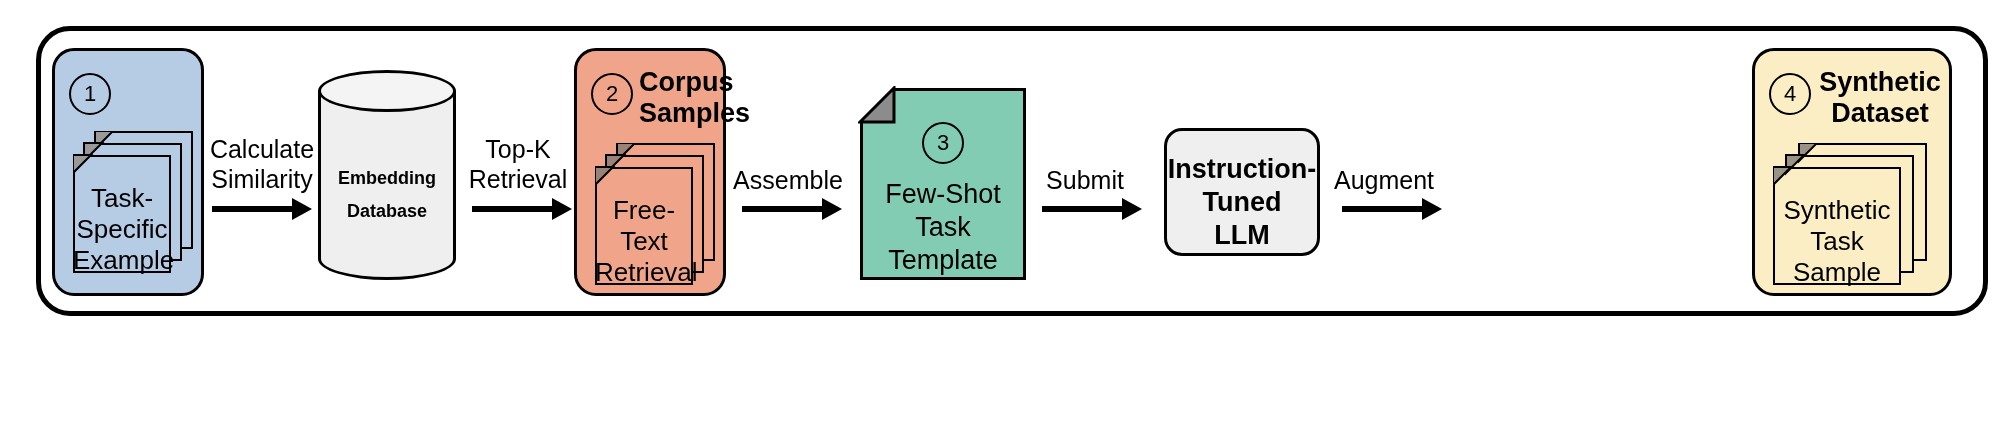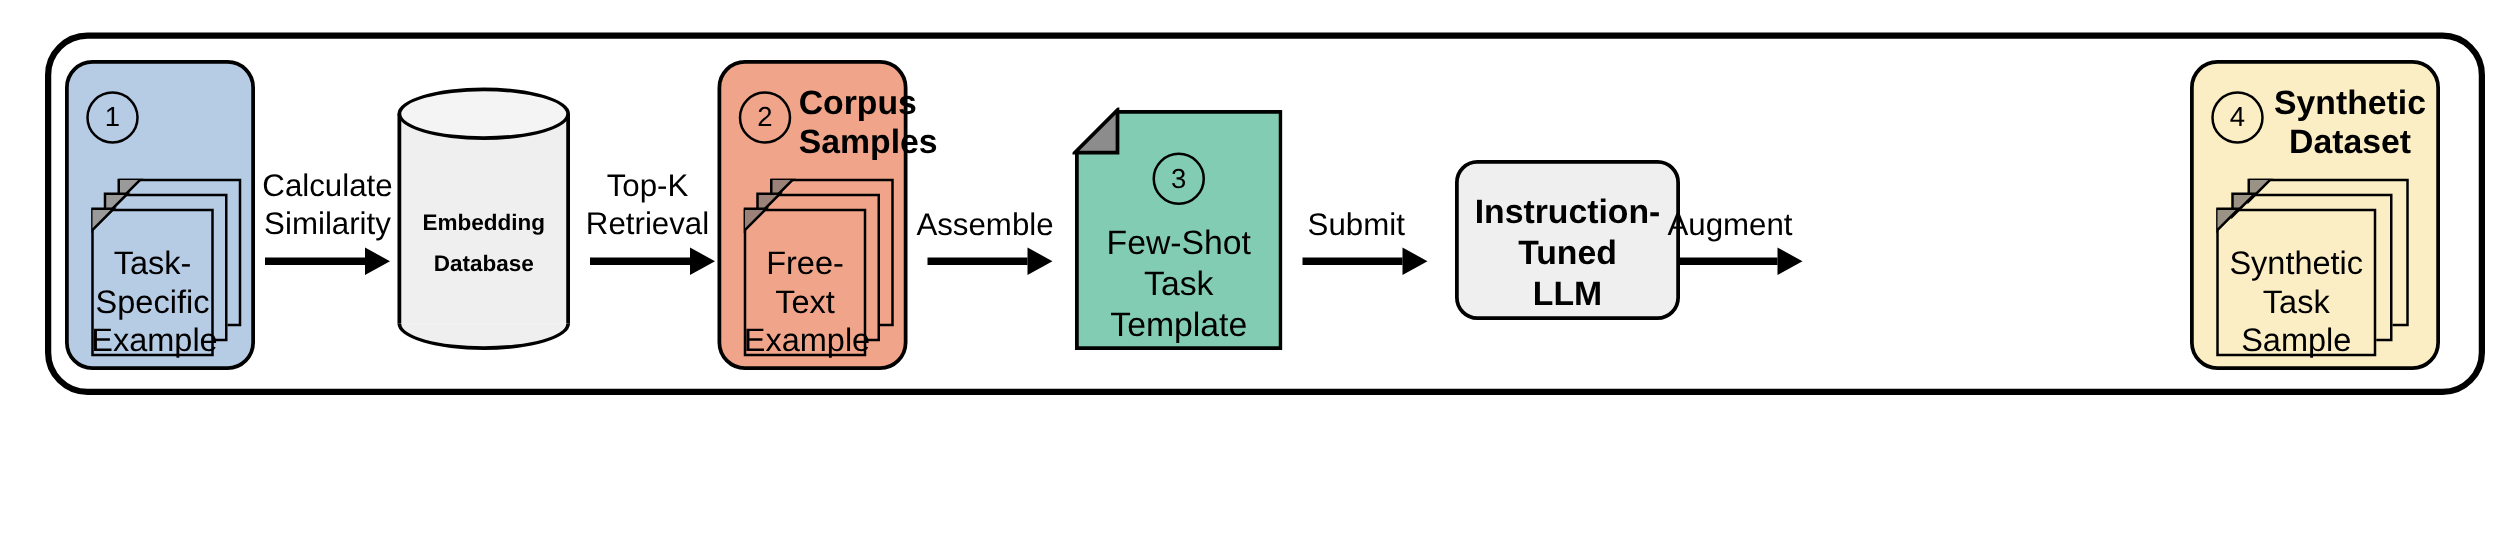--- a/index.html
+++ b/index.html
@@ -264,21 +264,21 @@
 <body>
 
 <div id="canvas">
 
   <div class="outer-frame"></div>
 
   <div class="group-box blue" style="left:52px; top:48px; width:152px; height:248px;">
     <div class="group-header">
       <div class="badge">1</div>
     </div>
-    <div class="doc-stack stack-blue" style="left:18px; top:92px; width:145px; height:142px;">
+    <div class="doc-stack stack-blue" style="left:18px; top:80px; width:145px; height:142px;">
       <div class="sheet s3" style="left:22px; top:0px; width:98px; height:118px;"></div>
       <div class="sheet s2" style="left:11px; top:12px; width:98px; height:118px;"></div>
       <div class="sheet s1" style="left:0px; top:24px; width:98px; height:118px;"></div>
       <svg width="120" height="142" style="position:absolute;left:0;top:0;">
         <polygon points="22,0 40,0 22,18" fill="#9a9a9a" stroke="#000" stroke-width="2"></polygon>
         <polygon points="11,12 29,12 11,30" fill="#9a9a9a" stroke="#000" stroke-width="2"></polygon>
         <polygon points="0,24 18,24 0,42" fill="#9a9a9a" stroke="#000" stroke-width="2"></polygon>
       </svg>
       <div class="sheet-text" style="left:0px; width:98px; top:52px;">Task-
 Specific
@@ -318,21 +318,21 @@
       <div class="sheet s3" style="left:22px; top:0px; width:98px; height:118px;"></div>
       <div class="sheet s2" style="left:11px; top:12px; width:98px; height:118px;"></div>
       <div class="sheet s1" style="left:0px; top:24px; width:98px; height:118px;"></div>
       <svg width="120" height="142" style="position:absolute;left:0;top:0;">
         <polygon points="22,0 40,0 22,18" fill="#9a8279" stroke="#000" stroke-width="2"></polygon>
         <polygon points="11,12 29,12 11,30" fill="#9a8279" stroke="#000" stroke-width="2"></polygon>
         <polygon points="0,24 18,24 0,42" fill="#9a8279" stroke="#000" stroke-width="2"></polygon>
       </svg>
       <div class="sheet-text" style="left:0px; width:98px; top:52px;">Free-
 Text
-Example</div>
+Retrieval</div>
     </div>
   </div>
 
   <div class="arrow-label" style="left:730px; top:165px; width:116px;">Assemble</div>
   <div class="arrow" style="left:742px; top:196px; width:100px;">
     <div class="shaft" style="width:80px;"></div>
     <div class="head" style="left:80px;"></div>
   </div>
 
   <div class="note-card" style="left:1084px; top:100px; width:0px; height:0px;"></div>
@@ -347,21 +347,21 @@
 Task
 Template</div>
   </div>
 
   <div class="arrow-label" style="left:1030px; top:165px; width:110px;">Submit</div>
   <div class="arrow" style="left:1042px; top:196px; width:100px;">
     <div class="shaft" style="width:80px;"></div>
     <div class="head" style="left:80px;"></div>
   </div>
 
-  <div class="proc-box" style="left:1164px; top:128px; width:180px; height:128px;">
+  <div class="proc-box" style="left:1164px; top:128px; width:156px; height:128px;">
     <div class="proc-label">Instruction-
 Tuned
 LLM</div>
   </div>
 
   <div class="arrow-label" style="left:1326px; top:165px; width:116px;">Augment</div>
   <div class="arrow" style="left:1342px; top:196px; width:100px;">
     <div class="shaft" style="width:80px;"></div>
     <div class="head" style="left:80px;"></div>
   </div>

